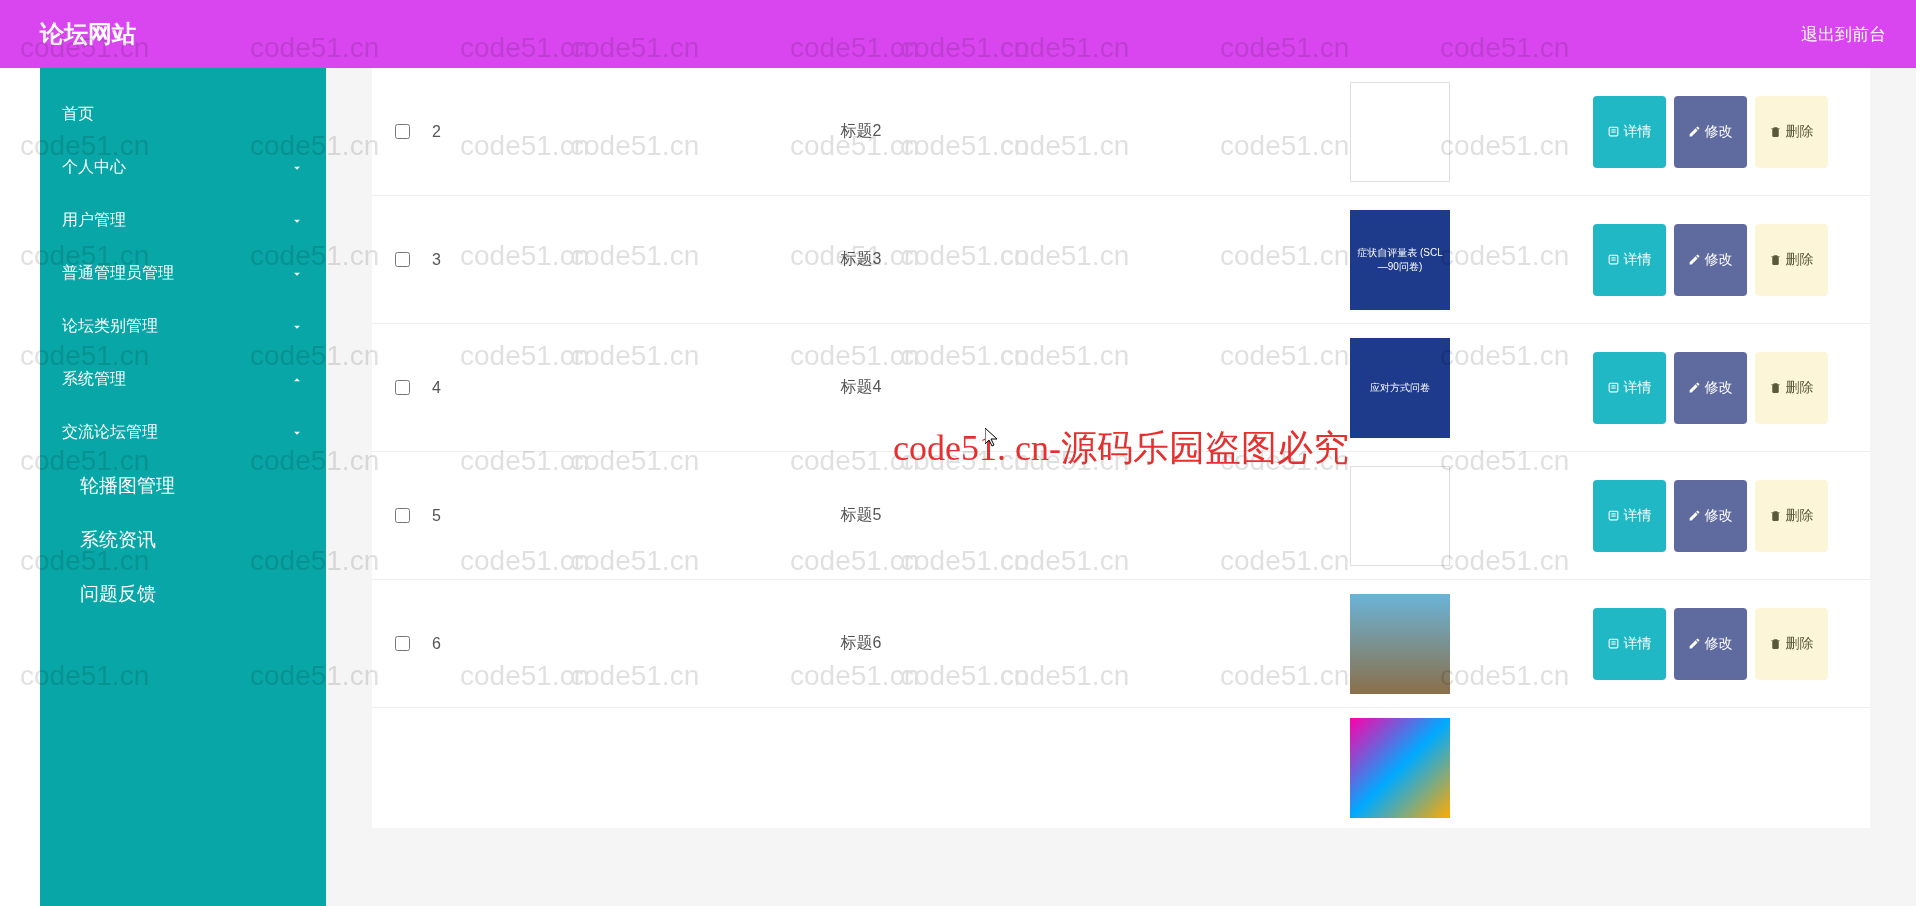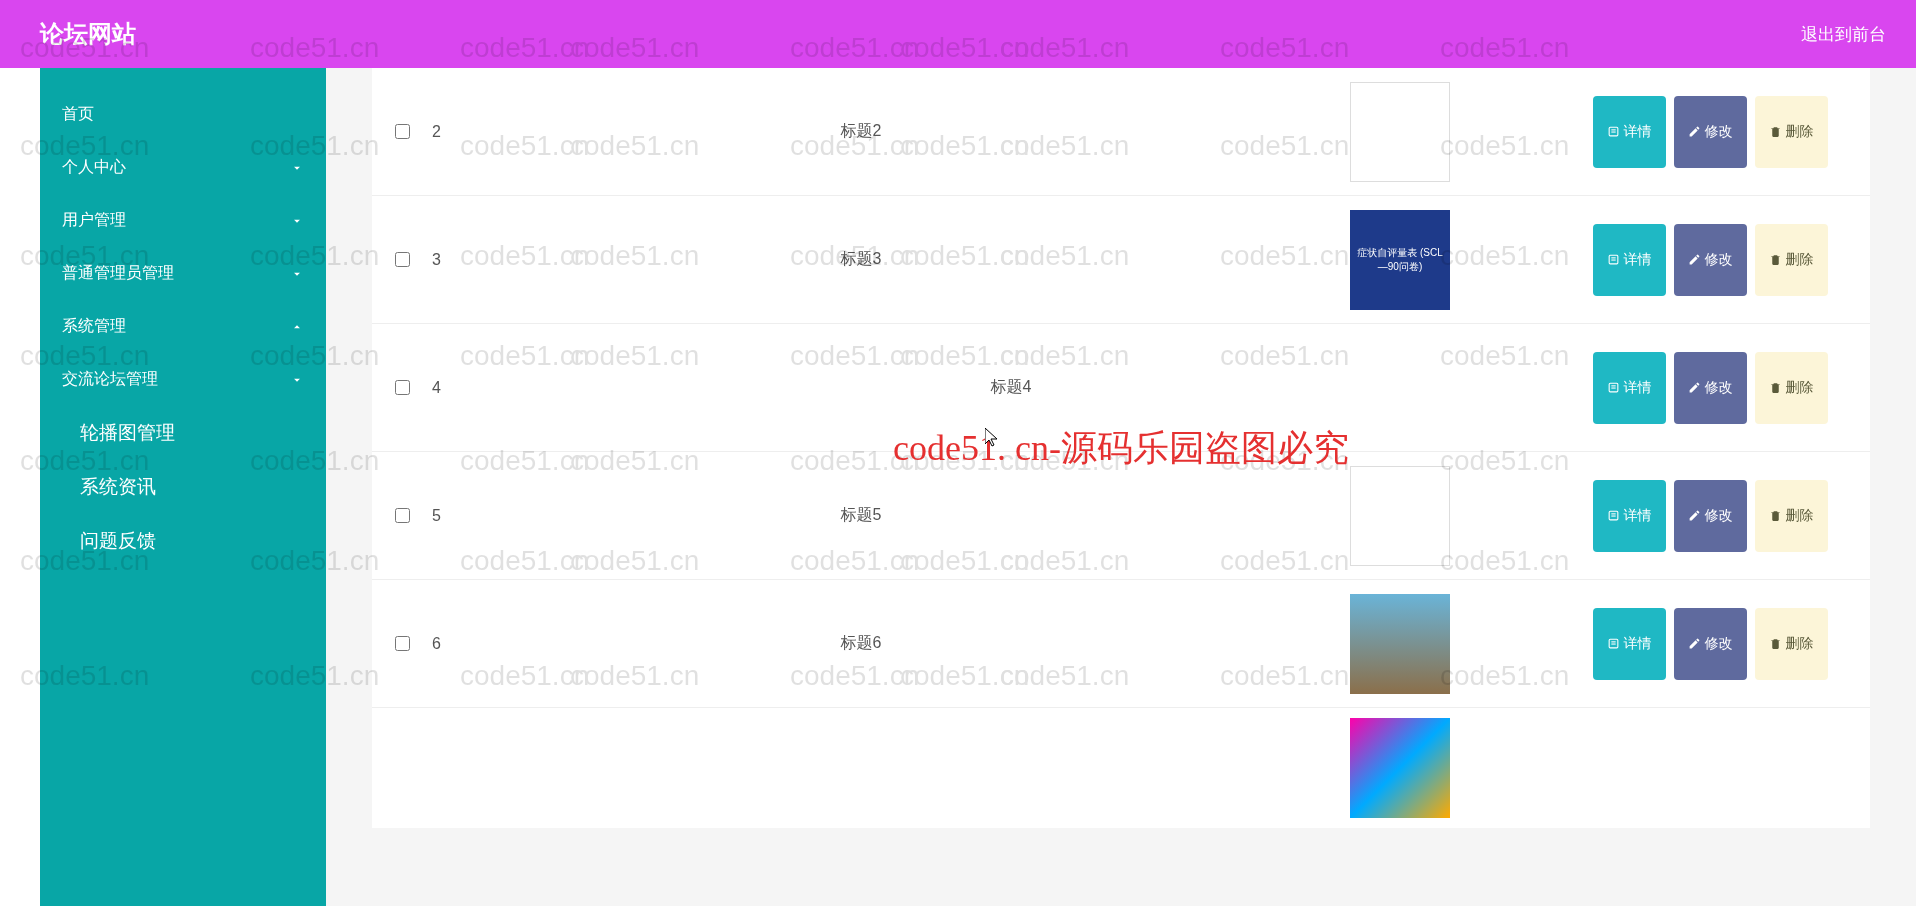--- a/index.html
+++ b/index.html
@@ -245,20 +245,26 @@
             <path d="M7 10l5 5 5-5z"></path>
           </svg></span>
     </div>
     <div class="sidebar-item">
       <span>普通管理员管理</span>
       <span class="chevron"><svg viewBox="0 0 24 24">
             <path d="M7 10l5 5 5-5z"></path>
           </svg></span>
     </div>
     <div class="sidebar-item">
+      <span>论坛类别管理</span>
+      <span class="chevron"><svg viewBox="0 0 24 24">
+            <path d="M7 10l5 5 5-5z"></path>
+          </svg></span>
+    </div>
+    <div class="sidebar-item">
       <span>系统管理</span>
       <span class="chevron"><svg viewBox="0 0 24 24">
             <path d="M7 14l5-5 5 5z"></path>
           </svg></span>
     </div>
     <div class="sidebar-item">
       <span>交流论坛管理</span>
       <span class="chevron"><svg viewBox="0 0 24 24">
             <path d="M7 10l5 5 5-5z"></path>
           </svg></span>
@@ -341,20 +347,23 @@
         <span>删除</span>
       </button>
     </div>
   </div>
         <div class="row">
     <div class="cell-check">
       <input type="checkbox" style="">
     </div>
     <div class="cell-id">4</div>
     <div class="cell-title">标题4</div>
+    <div class="cell-img">
+      <div class="thumb t4">应对方式问卷</div>
+    </div>
     <div class="cell-actions">
 
       <button class="btn btn-detail">
         <span class="btn-icon"><svg viewBox="0 0 24 24" fill="currentColor">
                   <rect x="4" y="4" width="16" height="16" rx="2" fill="none" stroke="currentColor" stroke-width="2"></rect>
                   <line x1="8" y1="9" x2="16" y2="9" stroke="currentColor" stroke-width="2"></line>
                   <line x1="8" y1="13" x2="16" y2="13" stroke="currentColor" stroke-width="2"></line>
                 </svg></span>
         <span>详情</span>
       </button>

